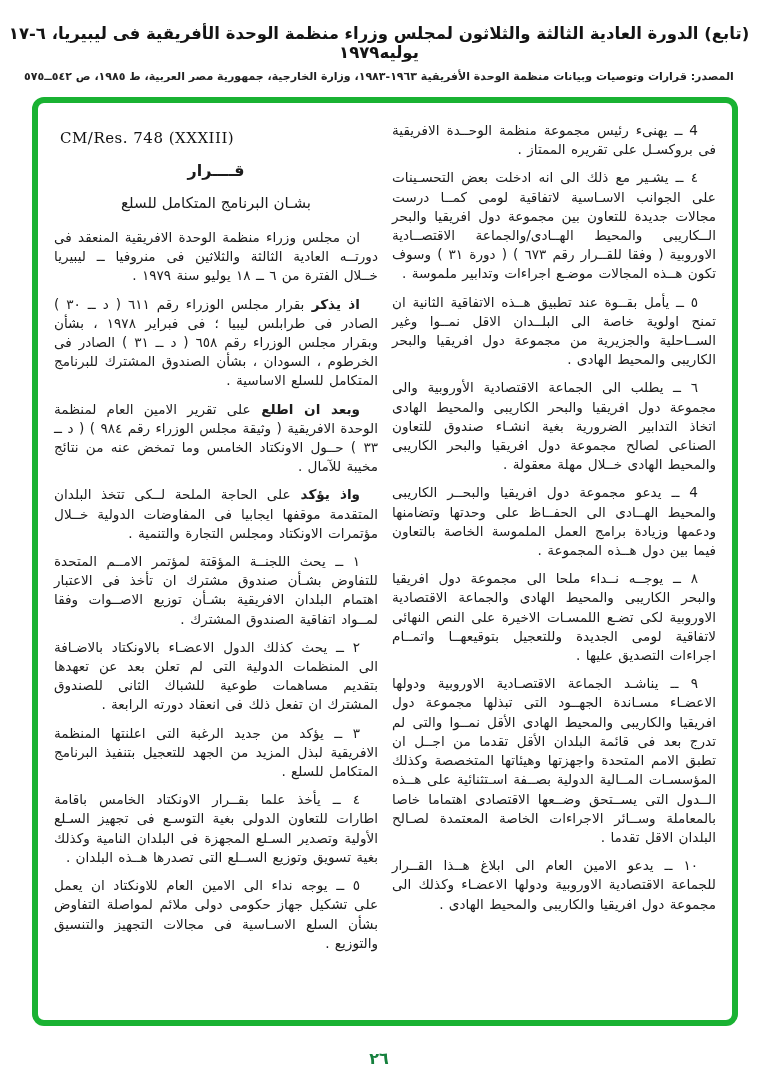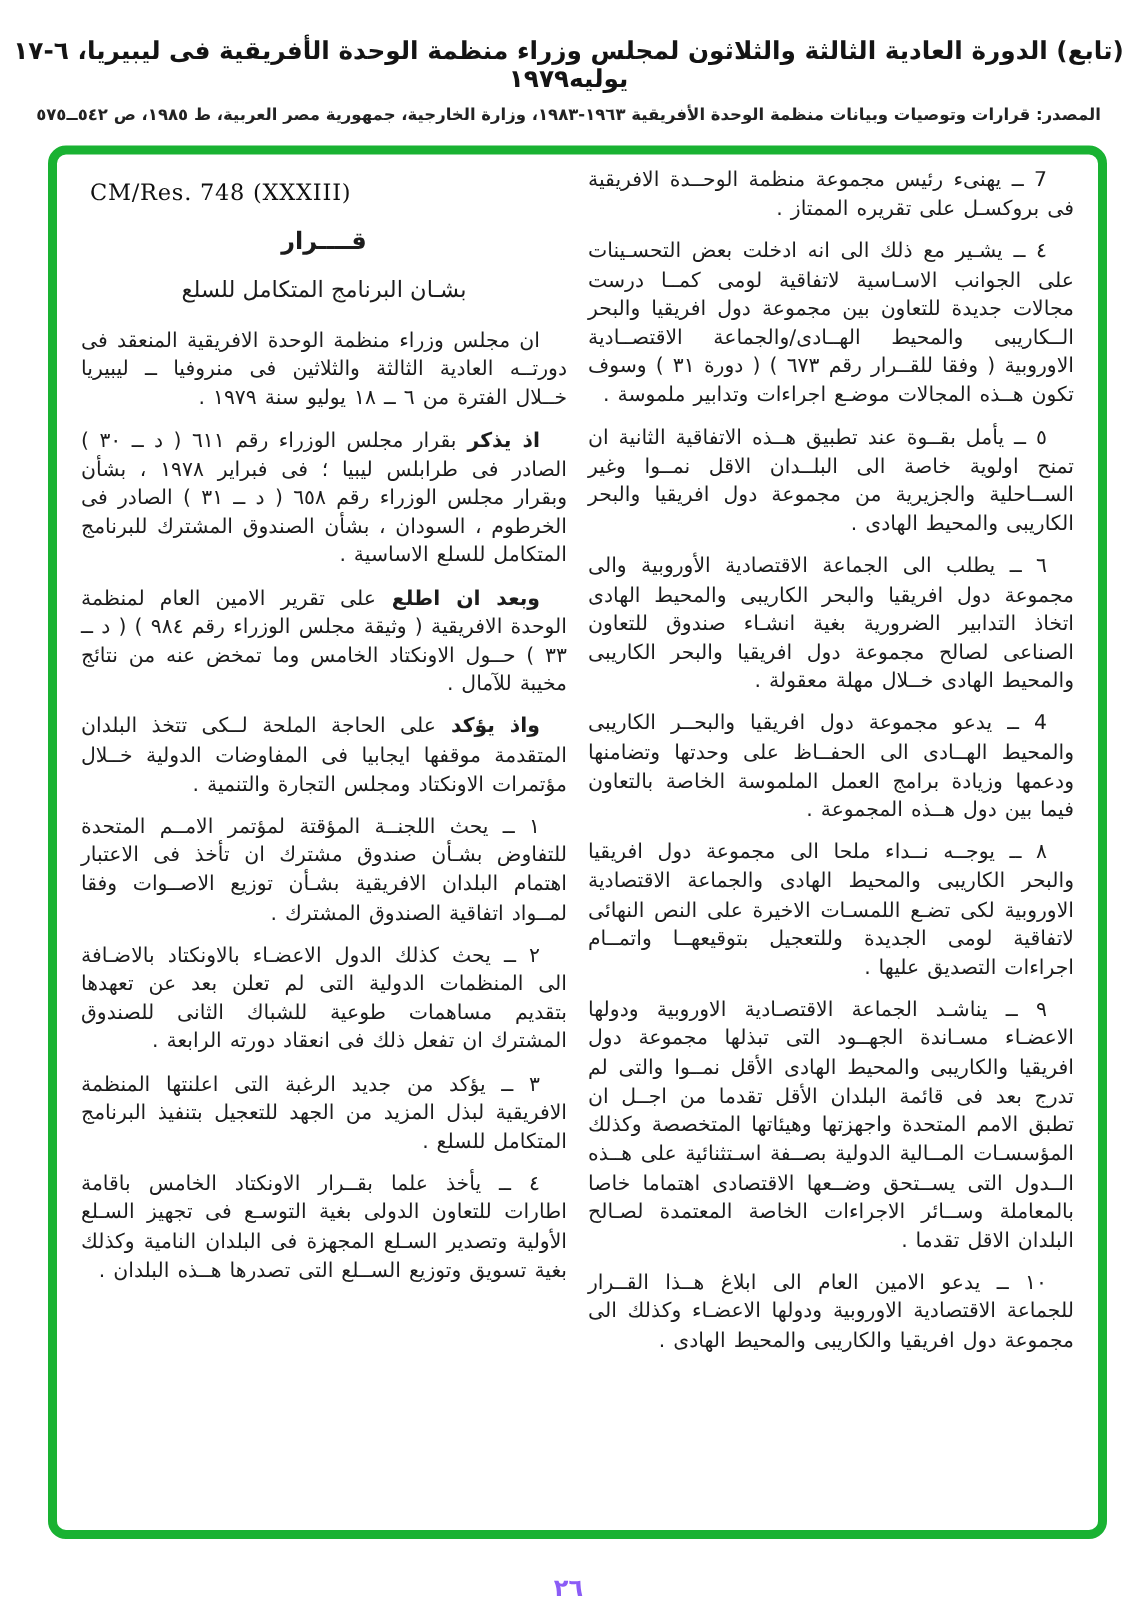--- a/index.html
+++ b/index.html
@@ -30,21 +30,21 @@
     color: #222;
     text-align: center;
   }
   .doc-frame {
     position: absolute;
     left: 32px; top: 97px;
     width: 706px; height: 929px;
     border: 6px solid #19b232;
     border-radius: 12px;
     background: #ffffff;
-    padding: 8px 16px 10px 16px;
+    padding: 18px 16px 10px 16px;
     display: flex;
     flex-direction: row;
     gap: 14px;
     overflow: hidden;
   }
   .col {
     width: 331px;
     direction: rtl;
   }
   .doc-ref {
@@ -77,21 +77,21 @@
     margin-bottom: 9px;
     word-spacing: 1px;
   }
   .para b { font-weight: bold; }
   .page-number {
     position: absolute;
     bottom: 10px; left: 0; right: 0;
     text-align: center;
     font-weight: bold;
     font-size: 16px;
-    color: #8b5cf6;
+    color: #15803d;
     direction: rtl;
   }
 </style>
 </head>
 <body>
 
 <div class="page-header">
   <div class="header-line1">(تابع) الدورة العادية الثالثة والثلاثون لمجلس وزراء منظمة الوحدة الأفريقية فى ليبيريا، ٦-١٧ يوليه١٩٧٩</div>
   <div class="header-line2">المصدر: قرارات وتوصيات وبيانات منظمة الوحدة الأفريقية ١٩٦٣-١٩٨٣، وزارة الخارجية، جمهورية مصر العربية، ط ١٩٨٥، ص ٥٤٢ــ٥٧٥</div>
 </div>
@@ -103,25 +103,26 @@
     <div class="res-subtitle">بشـان البرنامج المتكامل للسلع</div>
     <div>
         <p class="para">ان مجلس وزراء منظمة الوحدة الافريقية المنعقد فى دورتــه العادية الثالثة والثلاثين فى منروفيا ــ ليبيريا خــلال الفترة من ٦ ــ ١٨ يوليو سنة ١٩٧٩ .</p>
         <p class="para"><b>اذ يذكر </b>بقرار مجلس الوزراء رقم ٦١١ ( د ــ ٣٠ ) الصادر فى طرابلس ليبيا ؛ فى فبراير ١٩٧٨ ، بشأن وبقرار مجلس الوزراء رقم ٦٥٨ ( د ــ ٣١ ) الصادر فى الخرطوم ، السودان ، بشأن الصندوق المشترك للبرنامج المتكامل للسلع الاساسية .</p>
         <p class="para"><b>وبعد ان اطلع </b>على تقرير الامين العام لمنظمة الوحدة الافريقية ( وثيقة مجلس الوزراء رقم ٩٨٤ ) ( د ــ ٣٣ ) حــول الاونكتاد الخامس وما تمخض عنه من نتائج مخيبة للآمال .</p>
         <p class="para"><b>واذ يؤكد </b>على الحاجة الملحة لــكى تتخذ البلدان المتقدمة موقفها ايجابيا فى المفاوضات الدولية خــلال مؤتمرات الاونكتاد ومجلس التجارة والتنمية .</p>
         <p class="para">١ ــ يحث اللجنــة المؤقتة لمؤتمر الامــم المتحدة للتفاوض بشـأن صندوق مشترك ان تأخذ فى الاعتبار اهتمام البلدان الافريقية بشـأن توزيع الاصــوات وفقا لمــواد اتفاقية الصندوق المشترك .</p>
         <p class="para">٢ ــ يحث كذلك الدول الاعضـاء بالاونكتاد بالاضـافة الى المنظمات الدولية التى لم تعلن بعد عن تعهدها بتقديم مساهمات طوعية للشباك الثانى للصندوق المشترك ان تفعل ذلك فى انعقاد دورته الرابعة .</p>
         <p class="para">٣ ــ يؤكد من جديد الرغبة التى اعلنتها المنظمة الافريقية لبذل المزيد من الجهد للتعجيل بتنفيذ البرنامج المتكامل للسلع .</p>
         <p class="para">٤ ــ يأخذ علما بقــرار الاونكتاد الخامس باقامة اطارات للتعاون الدولى بغية التوسـع فى تجهيز السـلع الأولية وتصدير السـلع المجهزة فى البلدان النامية وكذلك بغية تسويق وتوزيع الســلع التى تصدرها هــذه البلدان .</p>
+        <p class="para">٥ ــ يوجه نداء الى الامين العام للاونكتاد ان يعمل على تشكيل جهاز حكومى دولى ملائم لمواصلة التفاوض بشأن السلع الاسـاسية فى مجالات التجهيز والتنسيق والتوزيع .</p>
       </div>
   </div>
   <div class="col">
     <div>
-        <p class="para">7 ــ يهنىء رئيس مجموعة منظمة الوحــدة الافريقية فى بروكسـل على تقريره الممتاز .</p>
+        <p class="para">4 ــ يهنىء رئيس مجموعة منظمة الوحــدة الافريقية فى بروكسـل على تقريره الممتاز .</p>
         <p class="para">٤ ــ يشـير مع ذلك الى انه ادخلت بعض التحسـينات على الجوانب الاسـاسية لاتفاقية لومى كمــا درست مجالات جديدة للتعاون بين مجموعة دول افريقيا والبحر الــكاريبى والمحيط الهــادى/والجماعة الاقتصــادية الاوروبية ( وفقا للقــرار رقم ٦٧٣ ) ( دورة ٣١ ) وسوف تكون هــذه المجالات موضـع اجراءات وتدابير ملموسة .</p>
         <p class="para">٥ ــ يأمل بقــوة عند تطبيق هــذه الاتفاقية الثانية ان تمنح اولوية خاصة الى البلــدان الاقل نمــوا وغير الســاحلية والجزيرية من مجموعة دول افريقيا والبحر الكاريبى والمحيط الهادى .</p>
         <p class="para">٦ ــ يطلب الى الجماعة الاقتصادية الأوروبية والى مجموعة دول افريقيا والبحر الكاريبى والمحيط الهادى اتخاذ التدابير الضرورية بغية انشـاء صندوق للتعاون الصناعى لصالح مجموعة دول افريقيا والبحر الكاريبى والمحيط الهادى خــلال مهلة معقولة .</p>
         <p class="para">4 ــ يدعو مجموعة دول افريقيا والبحــر الكاريبى والمحيط الهــادى الى الحفــاظ على وحدتها وتضامنها ودعمها وزيادة برامج العمل الملموسة الخاصة بالتعاون فيما بين دول هــذه المجموعة .</p>
         <p class="para">٨ ــ يوجــه نــداء ملحا الى مجموعة دول افريقيا والبحر الكاريبى والمحيط الهادى والجماعة الاقتصادية الاوروبية لكى تضـع اللمسـات الاخيرة على النص النهائى لاتفاقية لومى الجديدة وللتعجيل بتوقيعهــا واتمــام اجراءات التصديق عليها .</p>
         <p class="para">٩ ــ يناشـد الجماعة الاقتصـادية الاوروبية ودولها الاعضـاء مسـاندة الجهــود التى تبذلها مجموعة دول افريقيا والكاريبى والمحيط الهادى الأقل نمــوا والتى لم تدرج بعد فى قائمة البلدان الأقل تقدما من اجــل ان تطبق الامم المتحدة واجهزتها وهيئاتها المتخصصة وكذلك المؤسسـات المــالية الدولية بصــفة اسـتثنائية على هــذه الــدول التى يســتحق وضــعها الاقتصادى اهتماما خاصا بالمعاملة وســائر الاجراءات الخاصة المعتمدة لصـالح البلدان الاقل تقدما .</p>
         <p class="para">١٠ ــ يدعو الامين العام الى ابلاغ هــذا القــرار للجماعة الاقتصادية الاوروبية ودولها الاعضـاء وكذلك الى مجموعة دول افريقيا والكاريبى والمحيط الهادى .</p>
       </div>
   </div>
 </div>

